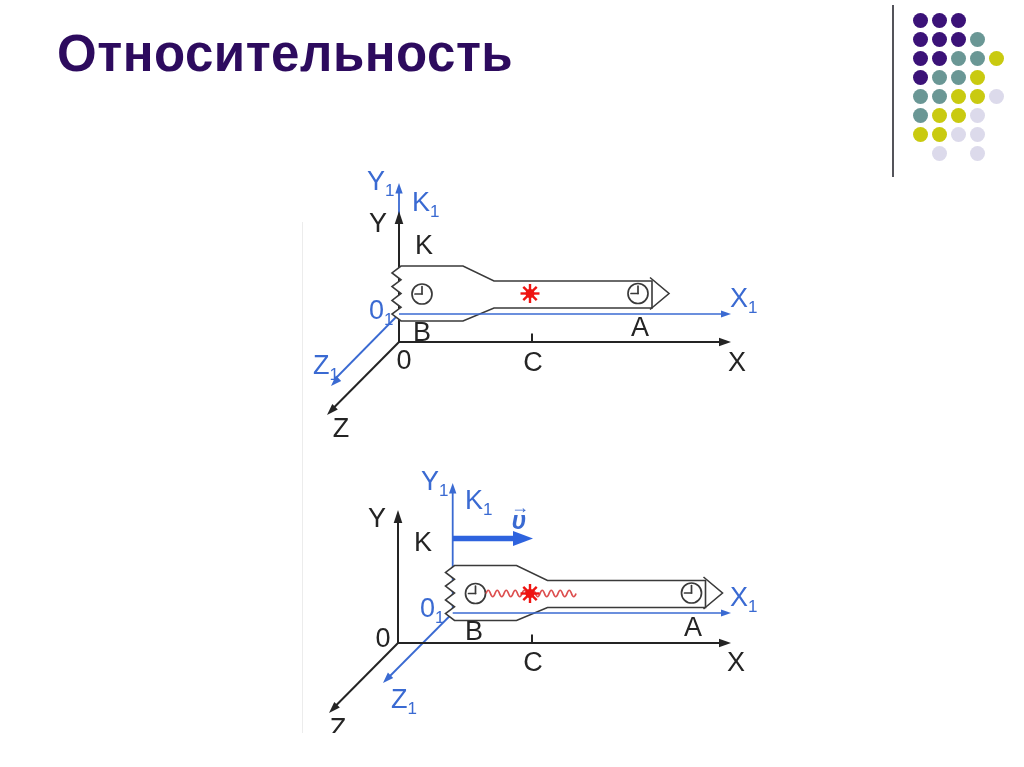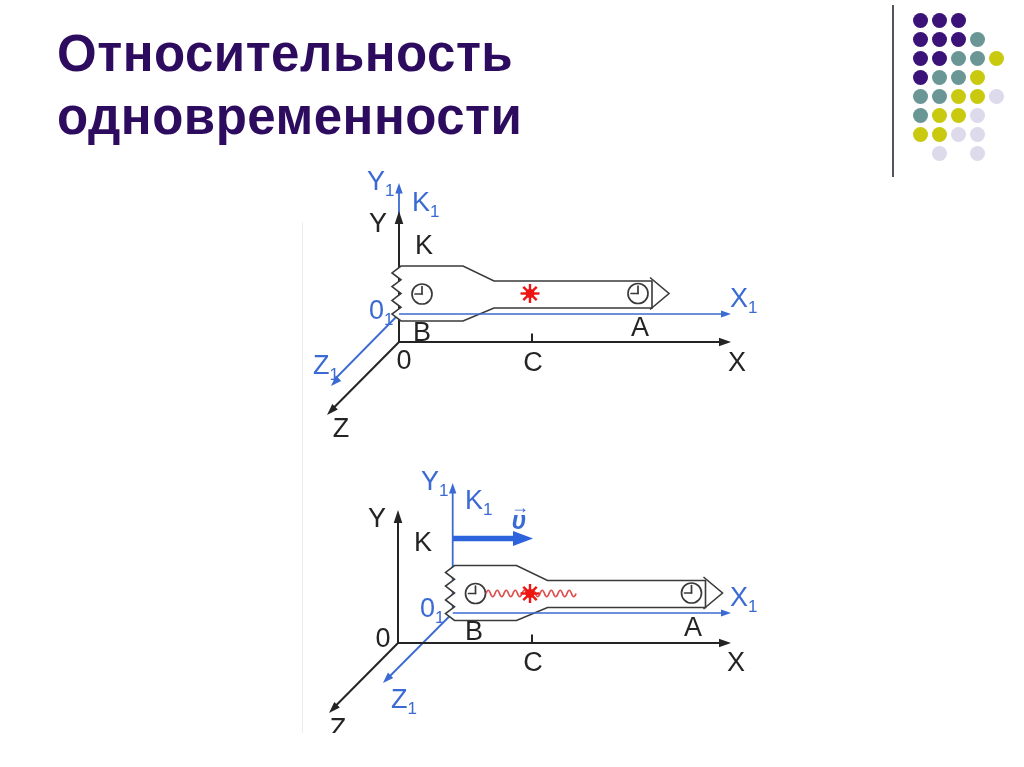--- a/index.html
+++ b/index.html
@@ -43,21 +43,20 @@
   .spark-ray  { stroke:var(--c-spark,#ee1411); stroke-width:2.4; }
   .spark-core { fill:var(--c-spark,#ee1411); }
 </style>
 </head>
 <body>
 
 <div class="slide">
 
   <div class="title">
     <div>Относительность</div>
-    <div>одновременности</div>
   </div>
 
   <div class="divider"></div>
   <div class="dot-grid">
       <div class="dot" style="left: 0px; top: 0px; background: rgb(59, 18, 120);"></div>
       <div class="dot" style="left: 19px; top: 0px; background: rgb(59, 18, 120);"></div>
       <div class="dot" style="left: 38px; top: 0px; background: rgb(59, 18, 120);"></div>
       <div class="dot" style="left: 0px; top: 19px; background: rgb(59, 18, 120);"></div>
       <div class="dot" style="left: 19px; top: 19px; background: rgb(59, 18, 120);"></div>
       <div class="dot" style="left: 38px; top: 19px; background: rgb(59, 18, 120);"></div>

